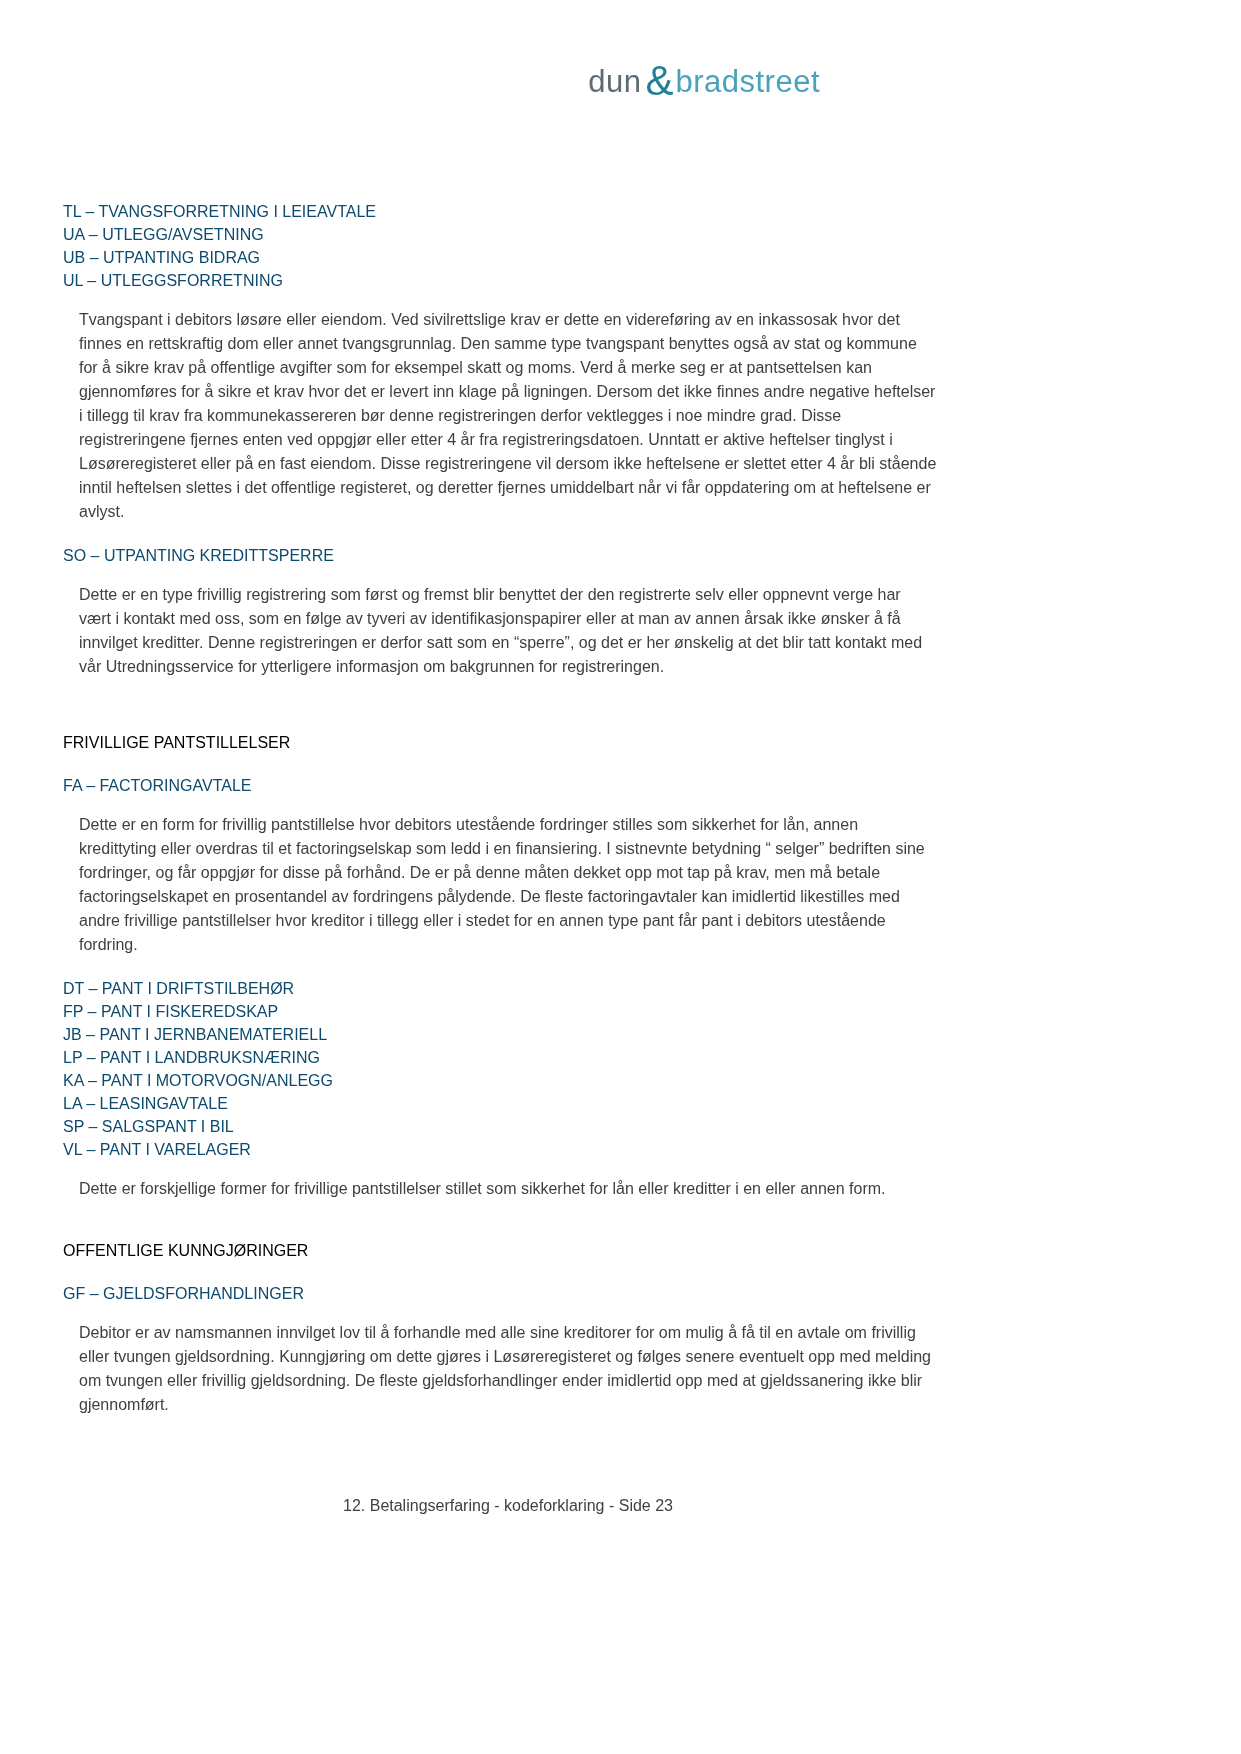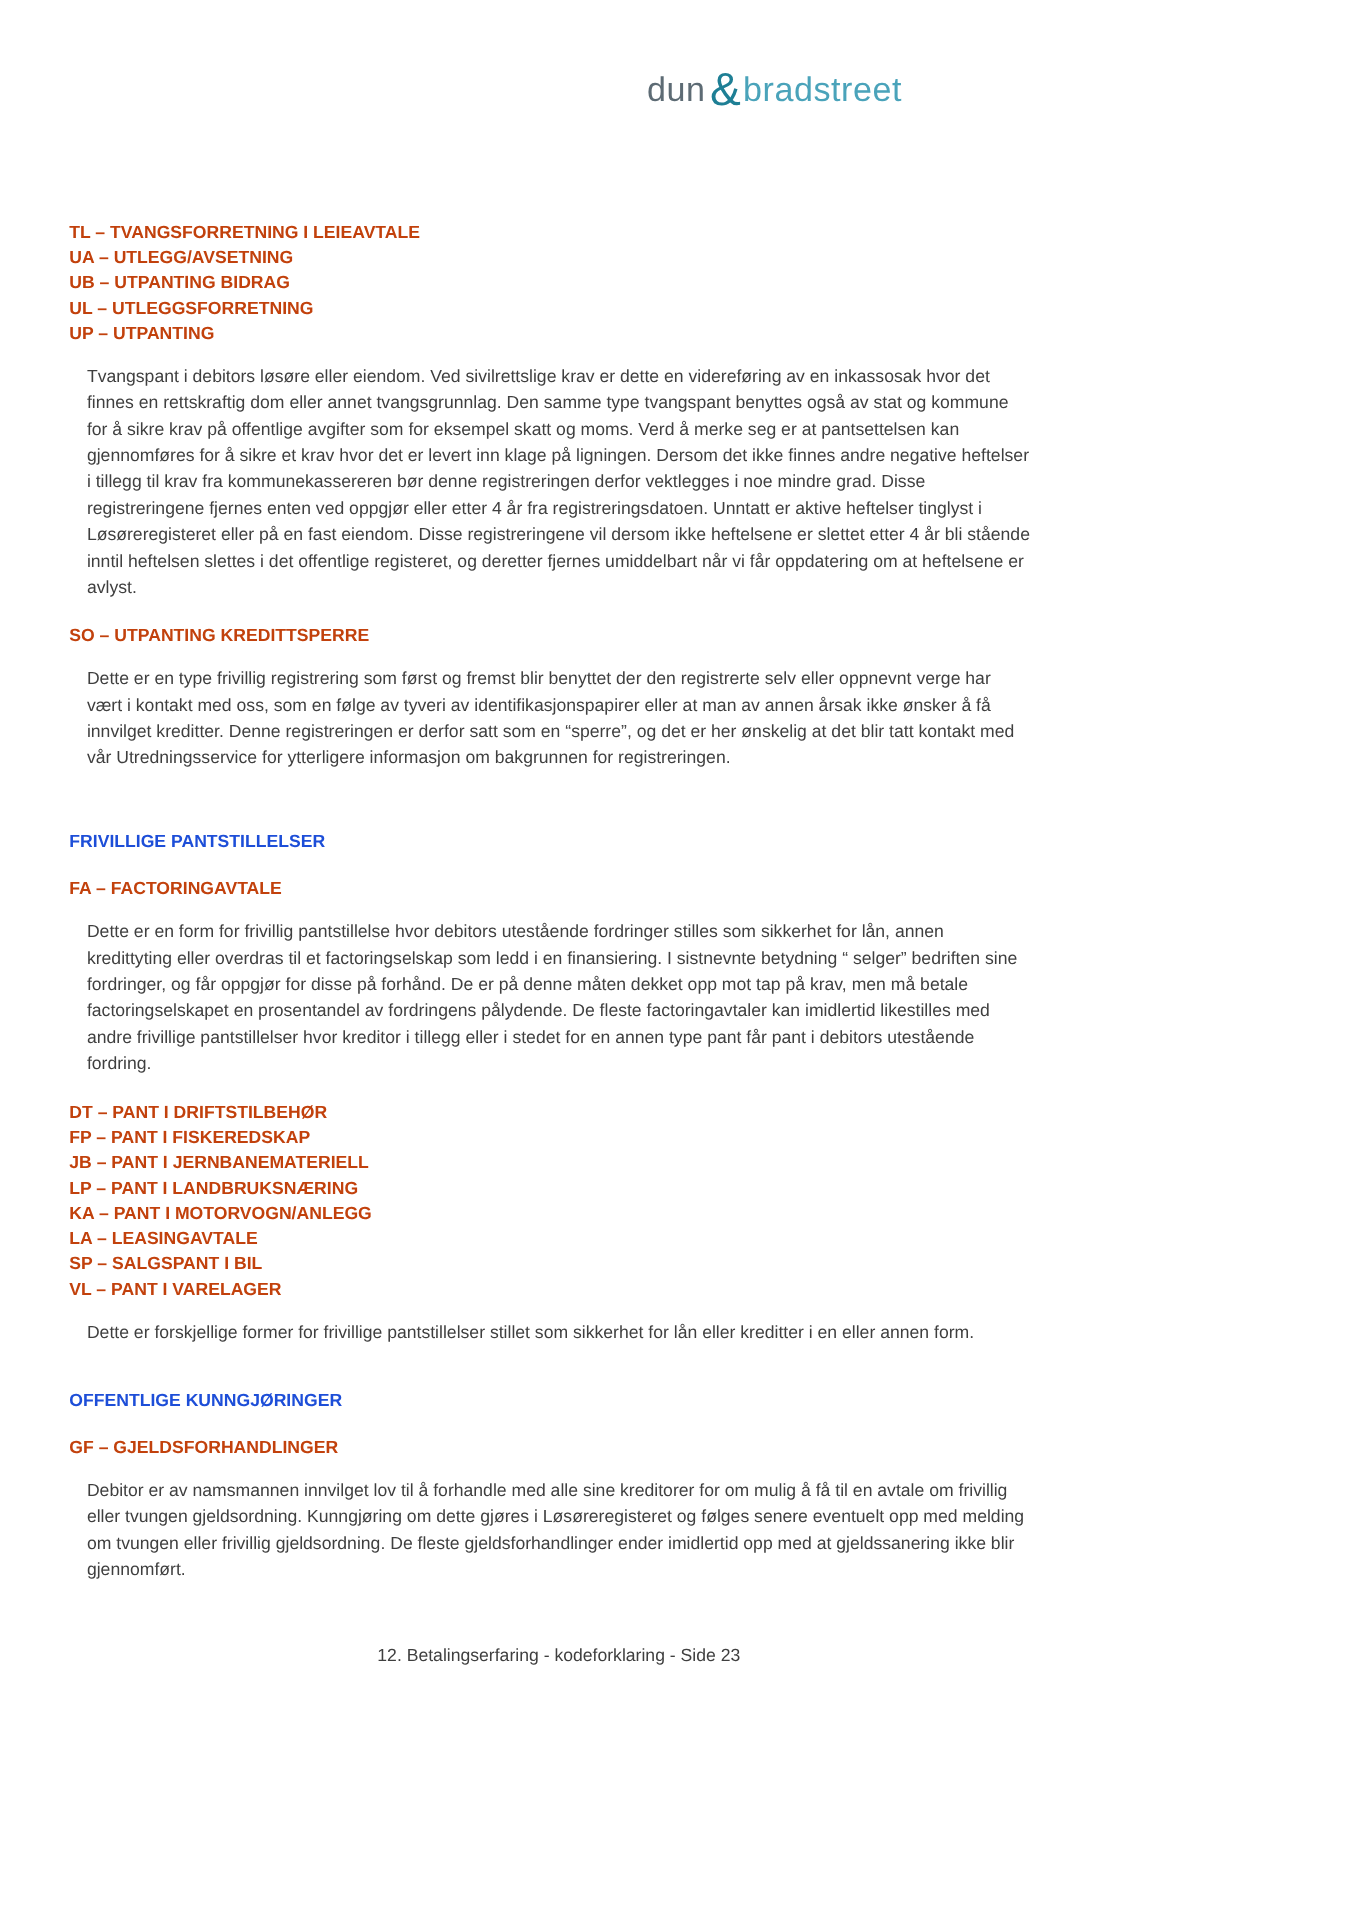--- a/index.html
+++ b/index.html
@@ -41,27 +41,27 @@
   }
   .content {
     position: absolute;
     left: 63px;
     top: 200px;
     width: 890px;
     font-size: 16px;
     line-height: 24px;
   }
   .h {
-    font-weight: bold;
-    color: #c2410c;
+    font-weight: normal;
+    color: #0c4a6e;
     line-height: 23px;
   }
   .section-title {
-    font-weight: bold;
-    color: #1d4ed8;
+    font-weight: normal;
+    color: #000000;
     line-height: 23px;
   }
   p.body { margin: 16px; }
   .gap-sm { margin-top: 20px; }
   .gap-md { margin-top: 38px; }
   .gap-lg { margin-top: 52px; }
   .footer {
     position: absolute;
     left: 63px;
     top: 1497px;
@@ -82,21 +82,20 @@
     <span class="logo-bradstreet">bradstreet</span>
   </div>
 
   <div class="content">
 
     <div class="hgroup">
       <div class="h">TL – TVANGSFORRETNING I LEIEAVTALE</div>
       <div class="h">UA – UTLEGG/AVSETNING</div>
       <div class="h">UB – UTPANTING BIDRAG</div>
       <div class="h">UL – UTLEGGSFORRETNING</div>
-      <div class="h">UP – UTPANTING</div>
     </div>
     <p class="body">Tvangspant i debitors løsøre eller eiendom. Ved sivilrettslige krav er dette en videreføring av en inkassosak hvor det finnes en rettskraftig dom eller annet tvangsgrunnlag. Den samme type tvangspant benyttes også av stat og kommune for å sikre krav på offentlige avgifter som for eksempel skatt og moms. Verd å merke seg er at pantsettelsen kan gjennomføres for å sikre et krav hvor det er levert inn klage på ligningen. Dersom det ikke finnes andre negative heftelser i tillegg til krav fra kommunekassereren bør denne registreringen derfor vektlegges i noe mindre grad. Disse registreringene fjernes enten ved oppgjør eller etter 4 år fra registreringsdatoen. Unntatt er aktive heftelser tinglyst i Løsøreregisteret eller på en fast eiendom. Disse registreringene vil dersom ikke heftelsene er slettet etter 4 år bli stående inntil heftelsen slettes i det offentlige registeret, og deretter fjernes umiddelbart når vi får oppdatering om at heftelsene er avlyst.</p>
 
     <div class="h gap-sm">SO – UTPANTING KREDITTSPERRE</div>
     <p class="body">Dette er en type frivillig registrering som først og fremst blir benyttet der den registrerte selv eller oppnevnt verge har vært i kontakt med oss, som en følge av tyveri av identifikasjonspapirer eller at man av annen årsak ikke ønsker å få innvilget kreditter. Denne registreringen er derfor satt som en “sperre”, og det er her ønskelig at det blir tatt kontakt med vår Utredningsservice for ytterligere informasjon om bakgrunnen for registreringen.</p>
 
     <div class="section-title gap-lg">FRIVILLIGE PANTSTILLELSER</div>
 
     <div class="h gap-sm">FA – FACTORINGAVTALE</div>
     <p class="body">Dette er en form for frivillig pantstillelse hvor debitors utestående fordringer stilles som sikkerhet for lån, annen kredittyting eller overdras til et factoringselskap som ledd i en finansiering. I sistnevnte betydning “ selger” bedriften sine fordringer, og får oppgjør for disse på forhånd. De er på denne måten dekket opp mot tap på krav, men må betale factoringselskapet en prosentandel av fordringens pålydende. De fleste factoringavtaler kan imidlertid likestilles med andre frivillige pantstillelser hvor kreditor i tillegg eller i stedet for en annen type pant får pant i debitors utestående fordring.</p>

